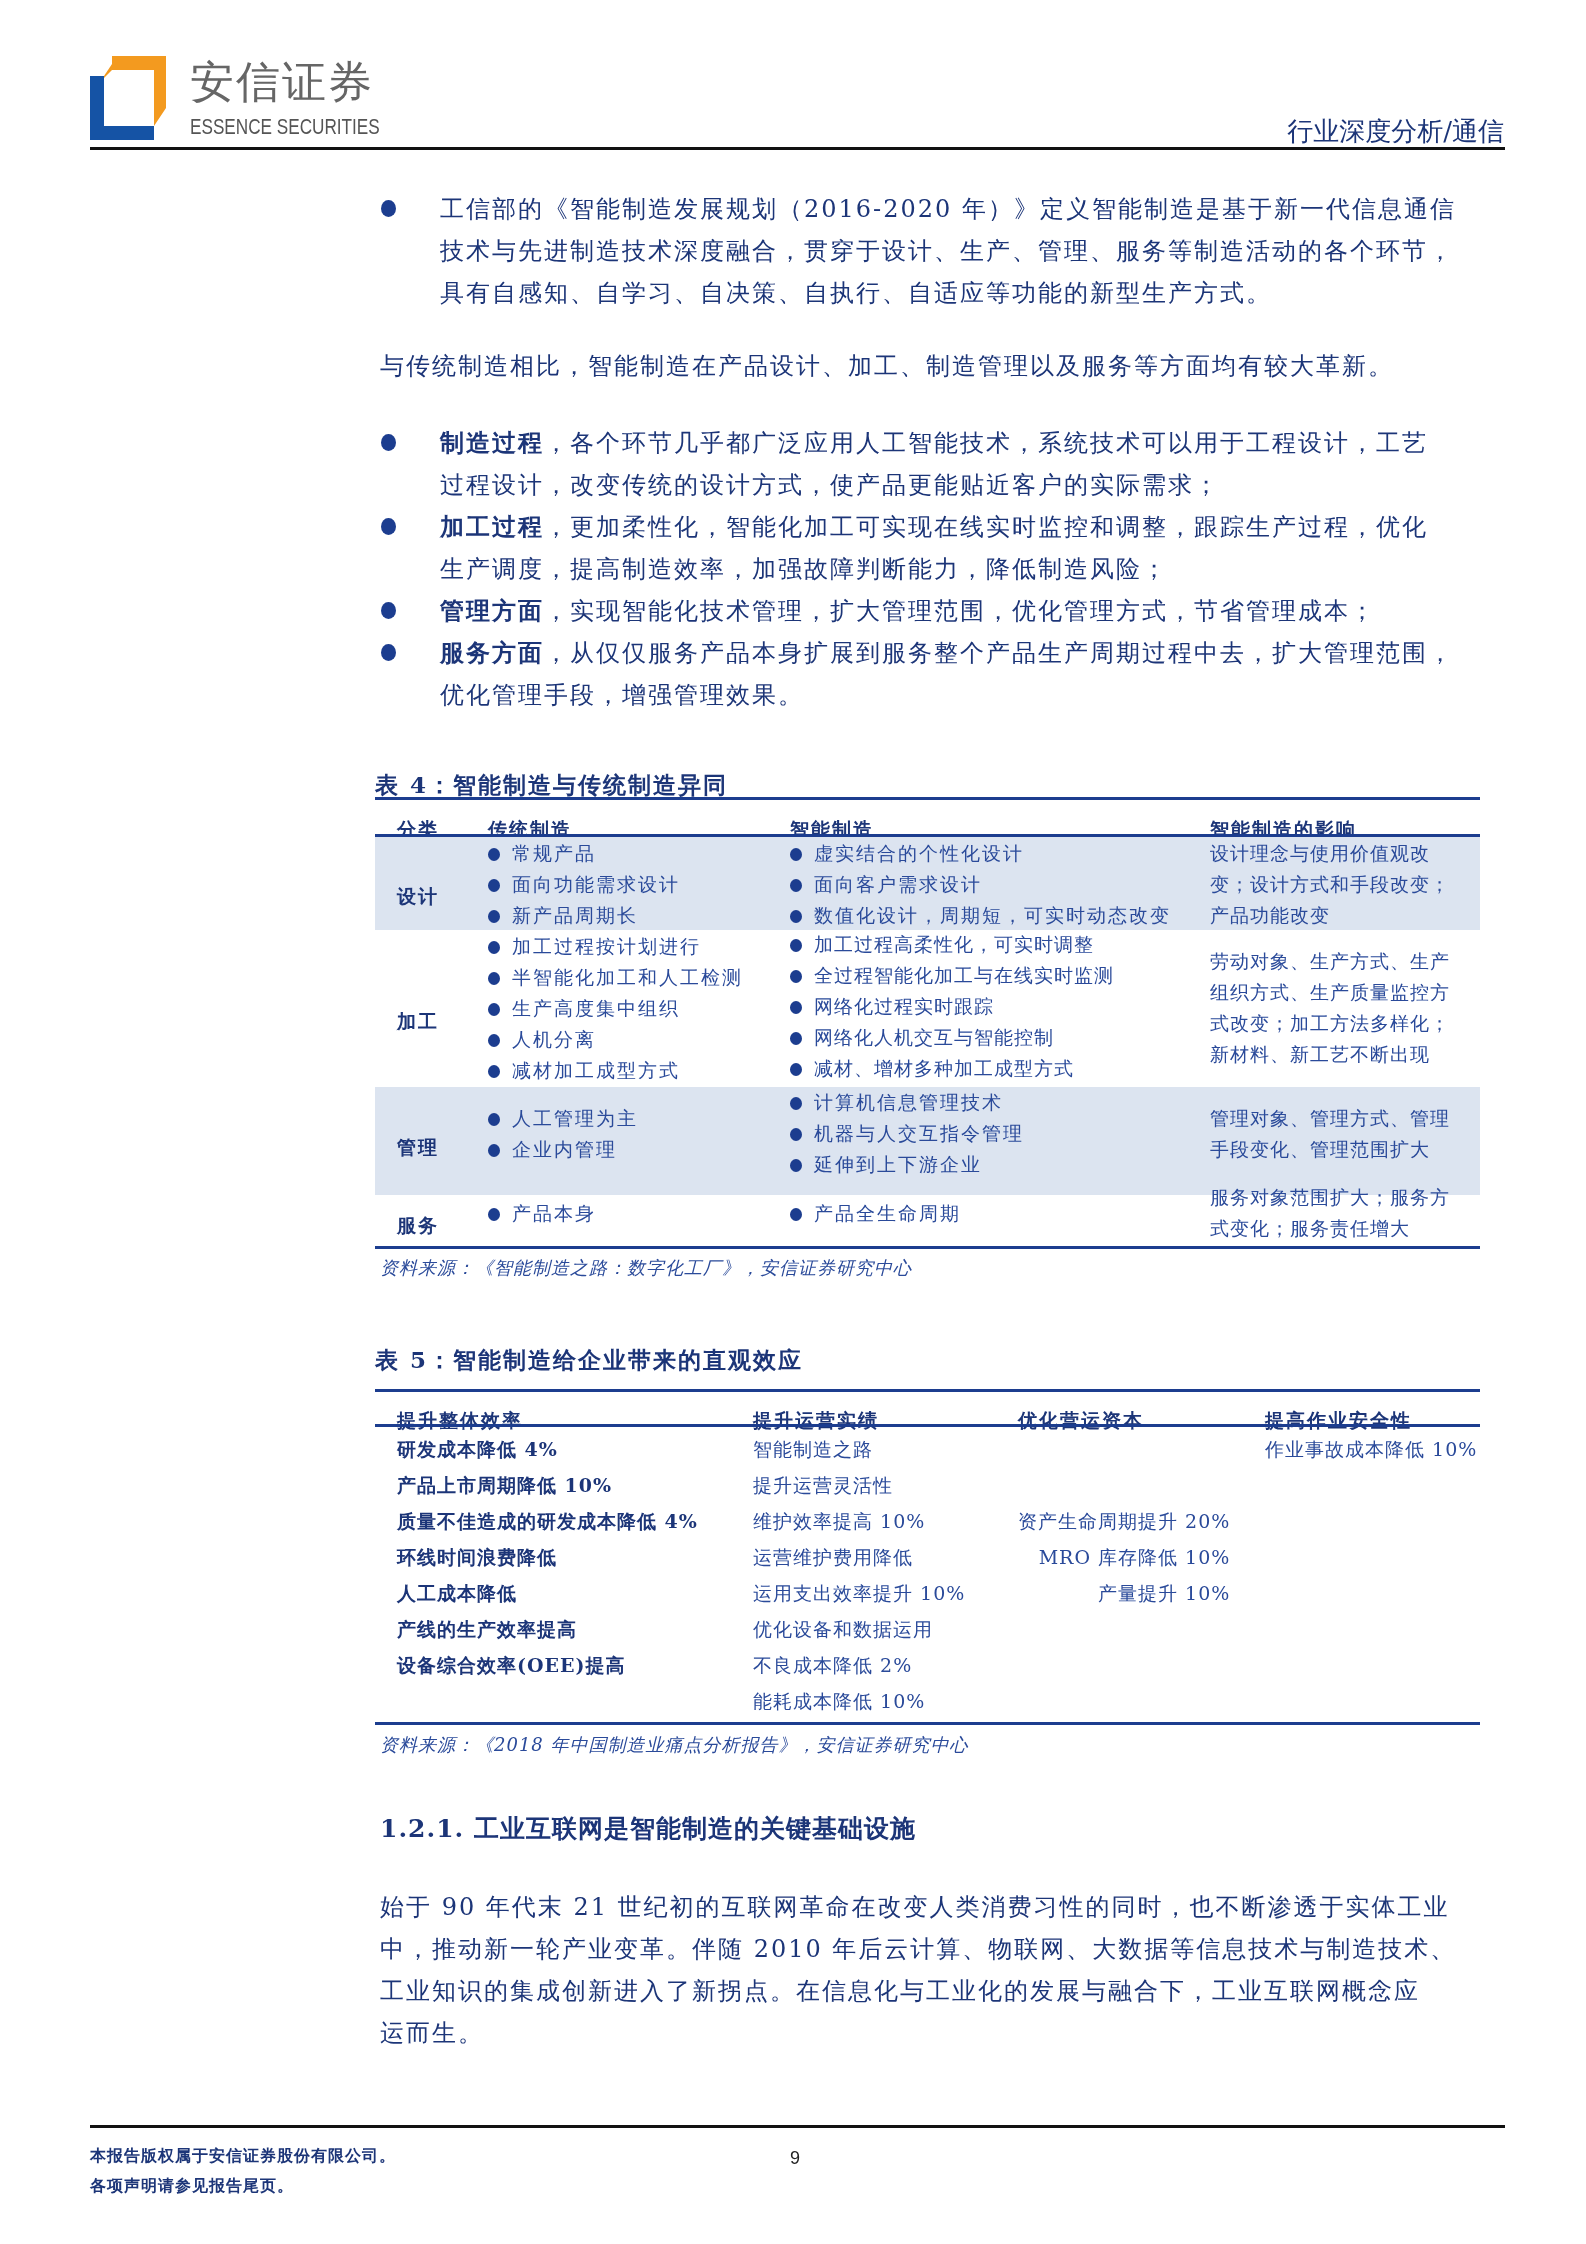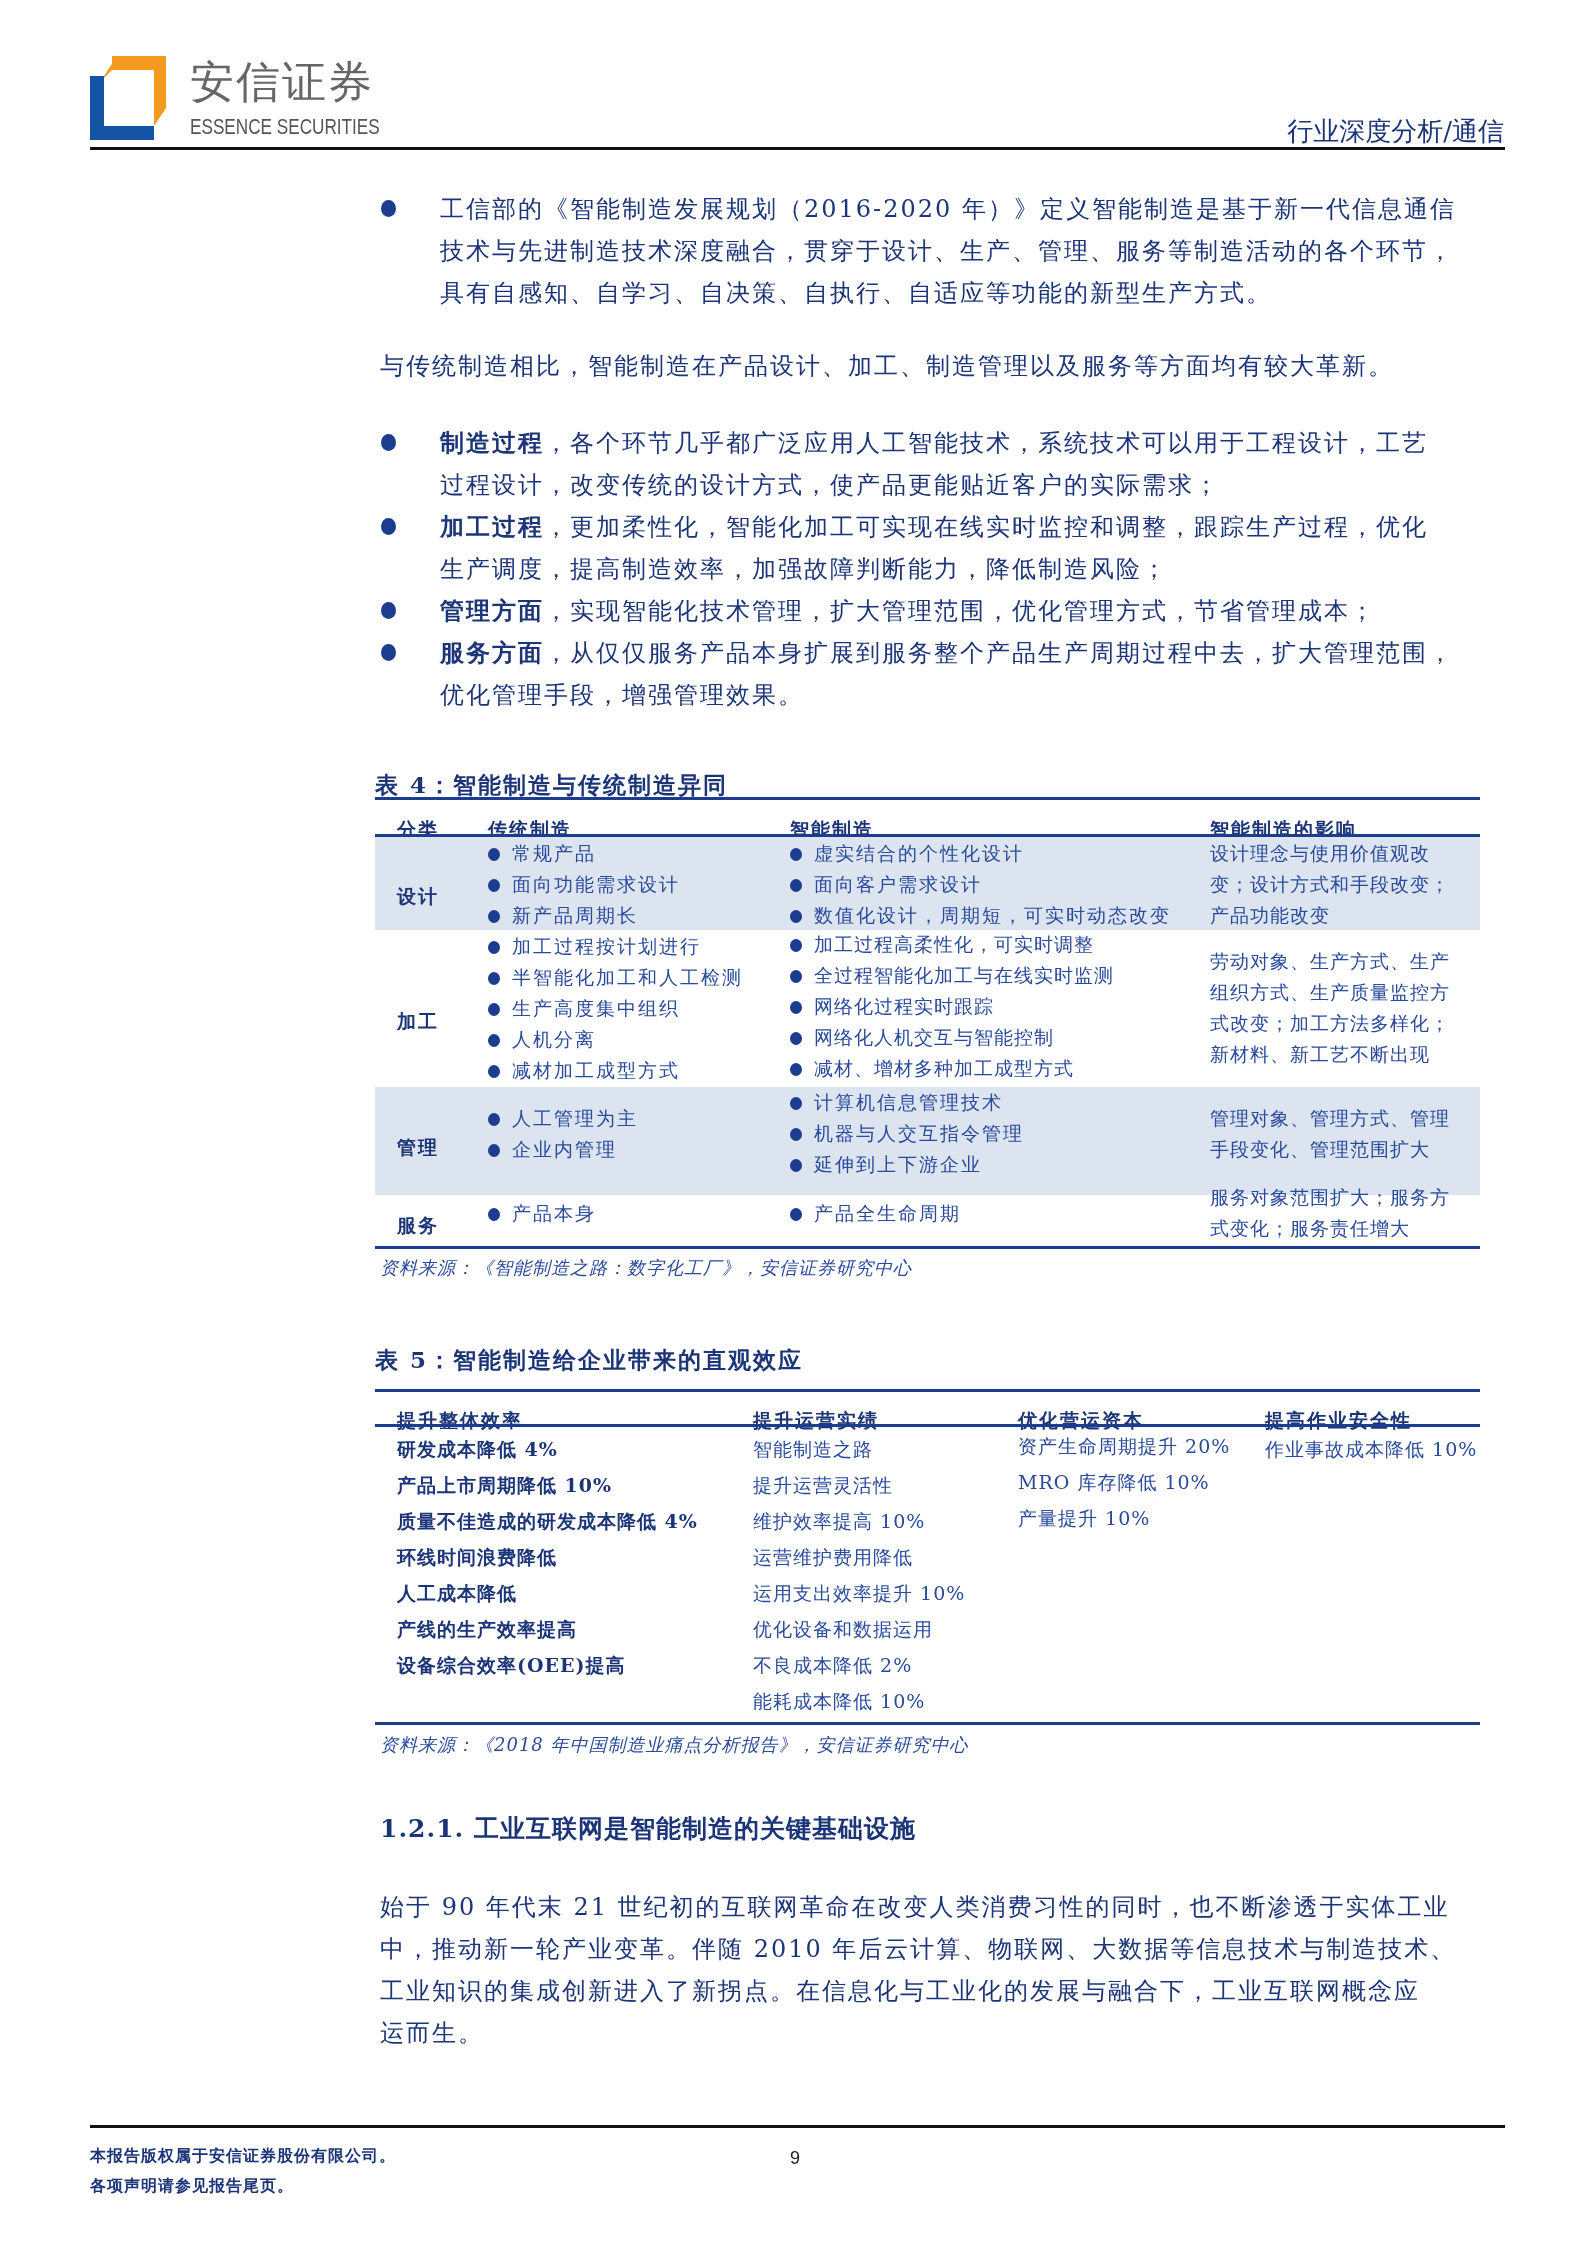--- a/index.html
+++ b/index.html
@@ -176,21 +176,21 @@
 <div class="t5cell" style="left:753px;top:1431px;">
   <div>智能制造之路</div>
   <div>提升运营灵活性</div>
   <div>维护效率提高 10%</div>
   <div>运营维护费用降低</div>
   <div>运用支出效率提升 10%</div>
   <div>优化设备和数据运用</div>
   <div>不良成本降低 2%</div>
   <div>能耗成本降低 10%</div>
 </div>
-<div class="t5cell" style="left:1018px;top:1428px;">
+<div class="t5cell" style="left:1018px;top:1503px;text-align:right;">
   <div>资产生命周期提升 20%</div>
   <div>MRO 库存降低 10%</div>
   <div>产量提升 10%</div>
 </div>
 <div class="t5cell" style="left:1265px;top:1431px;">
   <div>作业事故成本降低 10%</div>
 </div>
 <div class="tline" style="top:1722px;"></div>
 <div class="source" style="top:1733px;">资料来源：《2018 年中国制造业痛点分析报告》，安信证券研究中心</div>
 

